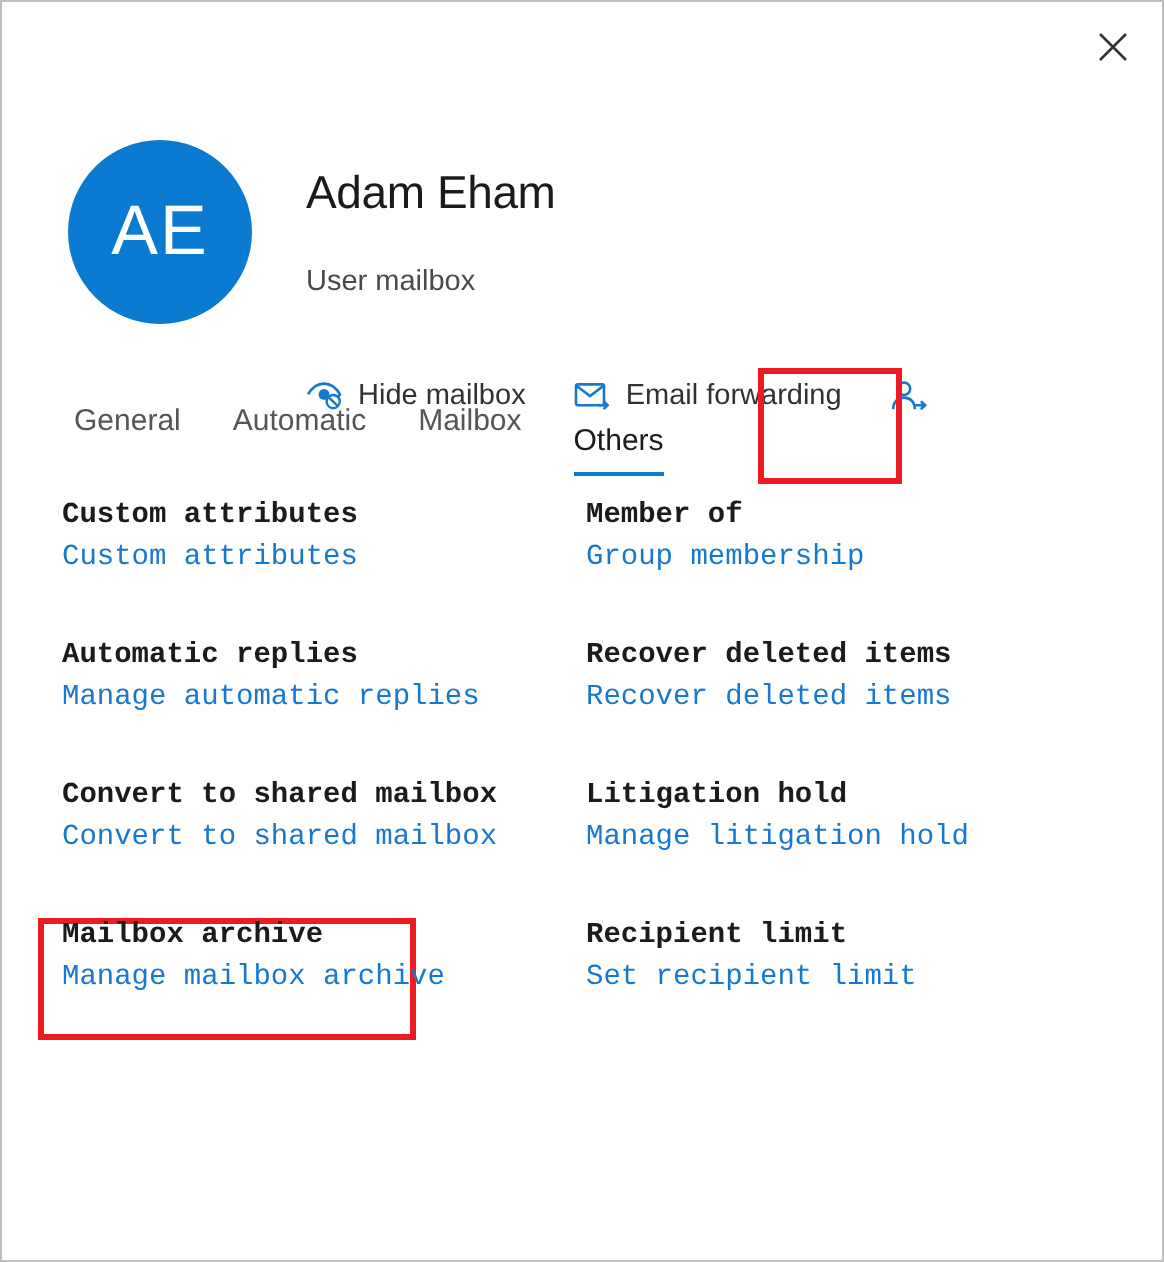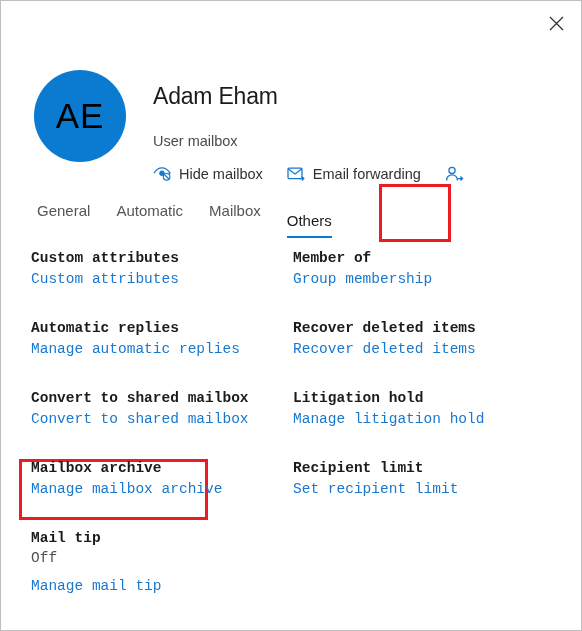--- a/index.html
+++ b/index.html
@@ -48,21 +48,21 @@
     height: 122px;
   }
   .avatar {
     position: absolute;
     left: 33px;
     top: 14px;
     width: 92px;
     height: 92px;
     border-radius: 50%;
     background: #0b7ad1;
-    color: #000000;
+    color: #ffffff;
     display: flex;
     align-items: center;
     justify-content: center;
     font-size: 35px;
     font-weight: 400;
     letter-spacing: 1px;
     user-select: none;
   }
   .identity {
     position: absolute;
@@ -91,20 +91,21 @@
     gap: 24px;
   }
   .action {
     display: flex;
     align-items: center;
     gap: 7px;
     cursor: pointer;
     color: #323130;
     font-size: 14.5px;
     white-space: nowrap;
+    margin-top: 24px;
   }
   .action .act-icon {
     display: flex;
     align-items: center;
     justify-content: center;
     width: 19px;
     height: 19px;
   }
   .action .act-icon svg { display: block; }
 
@@ -285,25 +286,20 @@
       <div class="field" style="height:70px">
         <div class="field-head">Convert to shared mailbox</div>
         <a class="field-link">Convert to shared mailbox</a>
       </div>
 
       <div class="field" style="height:70px">
         <div class="field-head">Mailbox archive</div>
         <a class="field-link">Manage mailbox archive</a>
       </div>
 
-      <div class="field">
-        <div class="field-head">Mail tip</div>
-        <div class="field-val">Off</div>
-        <a class="field-link" style="margin-top:6px">Manage mail tip</a>
-      </div>
 
     </div>
 
     <div class="col col-right">
 
       <div class="field" style="height:70px">
         <div class="field-head">Member of</div>
         <a class="field-link">Group membership</a>
       </div>
 

